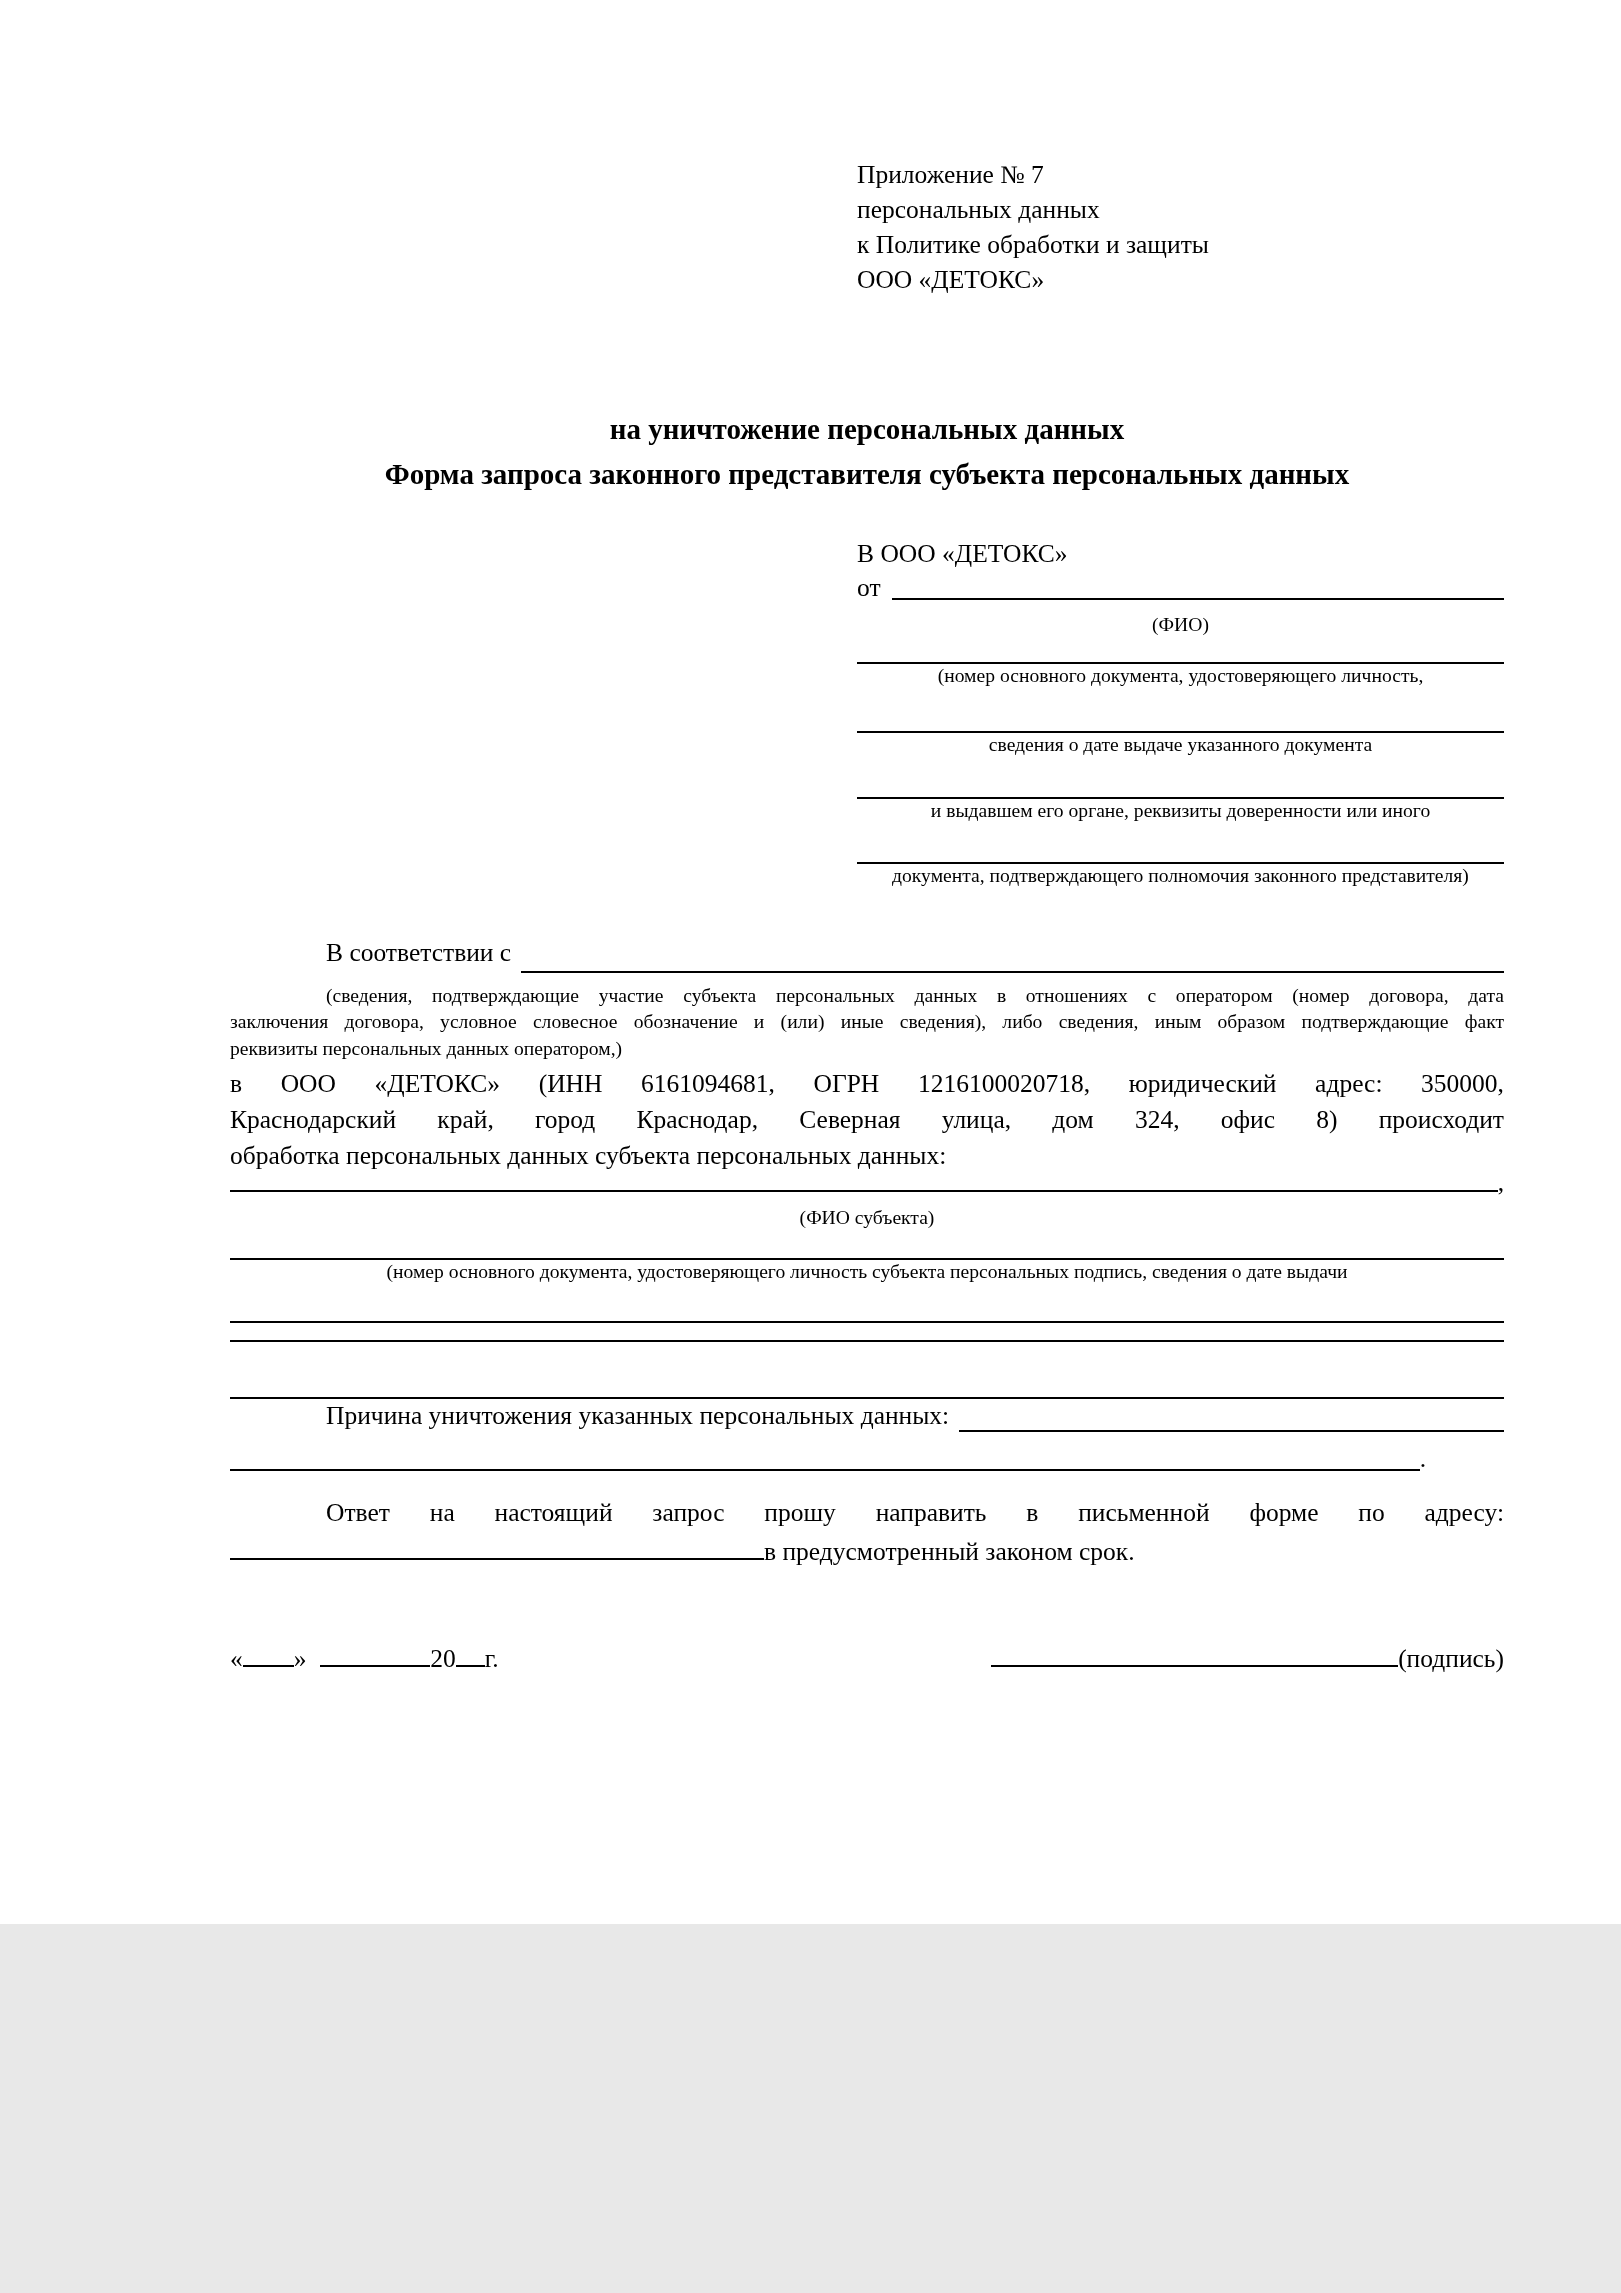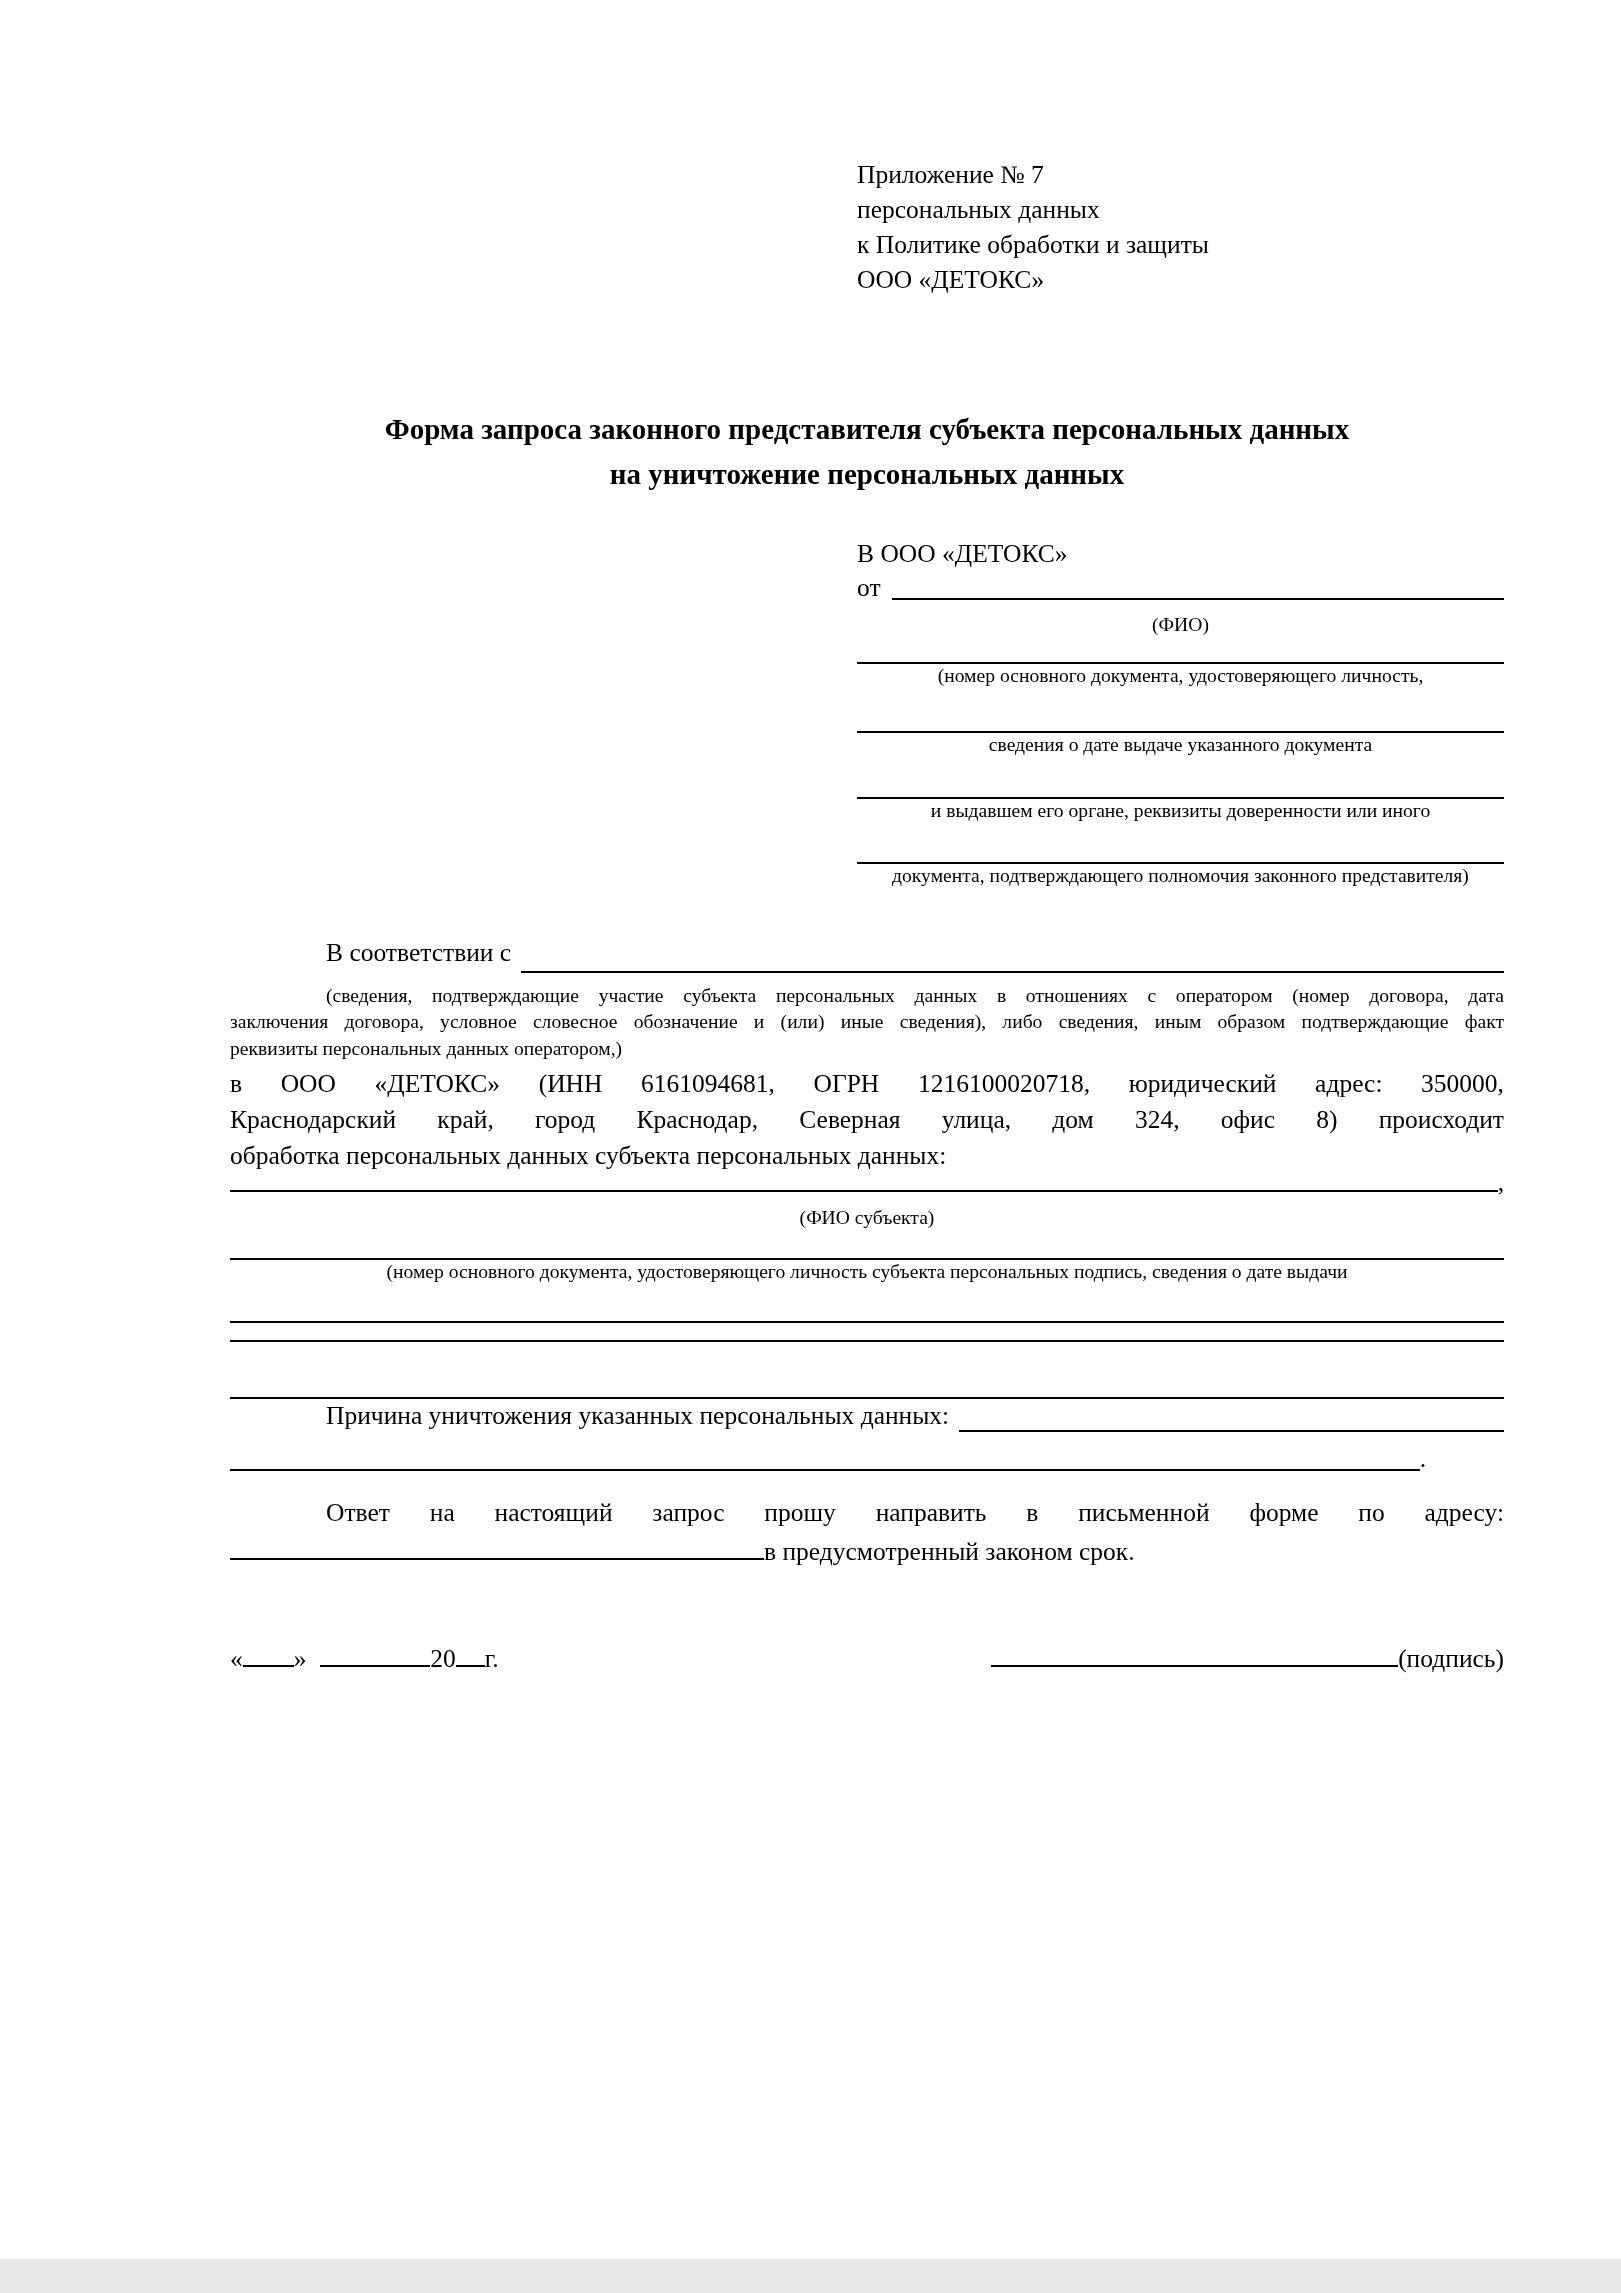--- a/index.html
+++ b/index.html
@@ -1,19 +1,19 @@
 <!DOCTYPE html>
 <html lang="ru"><head>
 <meta charset="utf-8">
 <style>
   * { margin:0; padding:0; box-sizing:border-box; }
   html,body { background:#e8e8e8; }
   .page {
     position:relative;
-    width:1621px; height:2259px;
+    width:1621px; height:1924px;
     margin:0 auto;
     background:#ffffff;
     font-family:"Liberation Serif","DejaVu Serif",serif;
     color:#000;
     font-size:25.5px;
     line-height:36px;
   }
   .content {
     position:absolute;
     left:230px; top:0;
@@ -99,22 +99,22 @@
   <div class="content">
 
     <div class="appendix">
       <div>Приложение № 7</div>
       <div>персональных данных</div>
       <div>к Политике обработки и защиты</div>
       <div>ООО «ДЕТОКС»</div>
     </div>
 
     <div class="title">
+      <div>на уничтожение персональных данных</div>
       <div>Форма запроса законного представителя субъекта персональных данных</div>
-      <div>на уничтожение персональных данных</div>
     </div>
 
     <div class="addr">
       <div class="addr-org">В ООО «ДЕТОКС»</div>
 
       <div class="from-row">
         <span>от</span>
         <div class="uline fl"></div>
       </div>
       <div class="cap fio-cap">(ФИО)</div>

